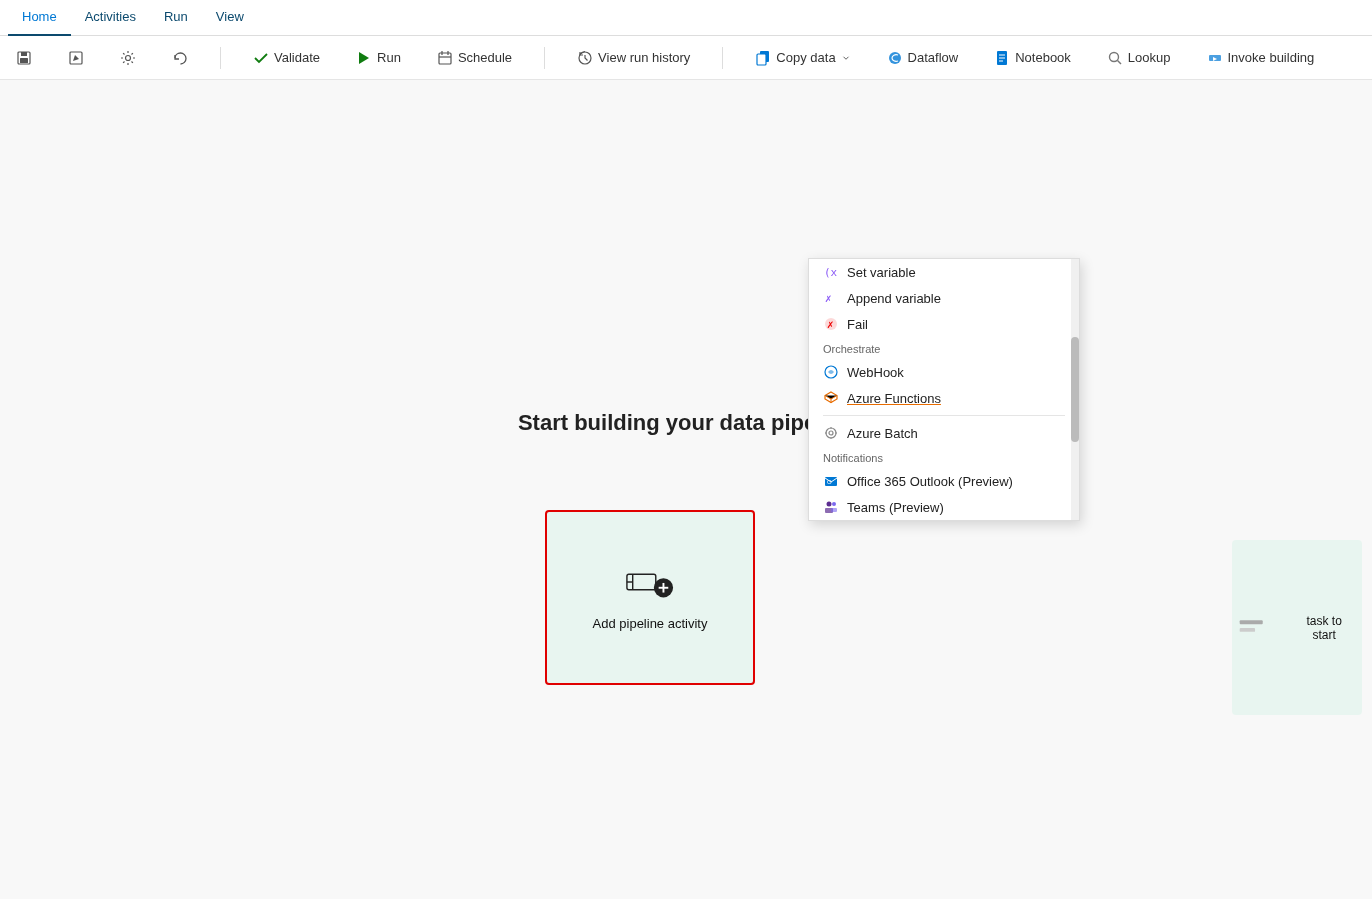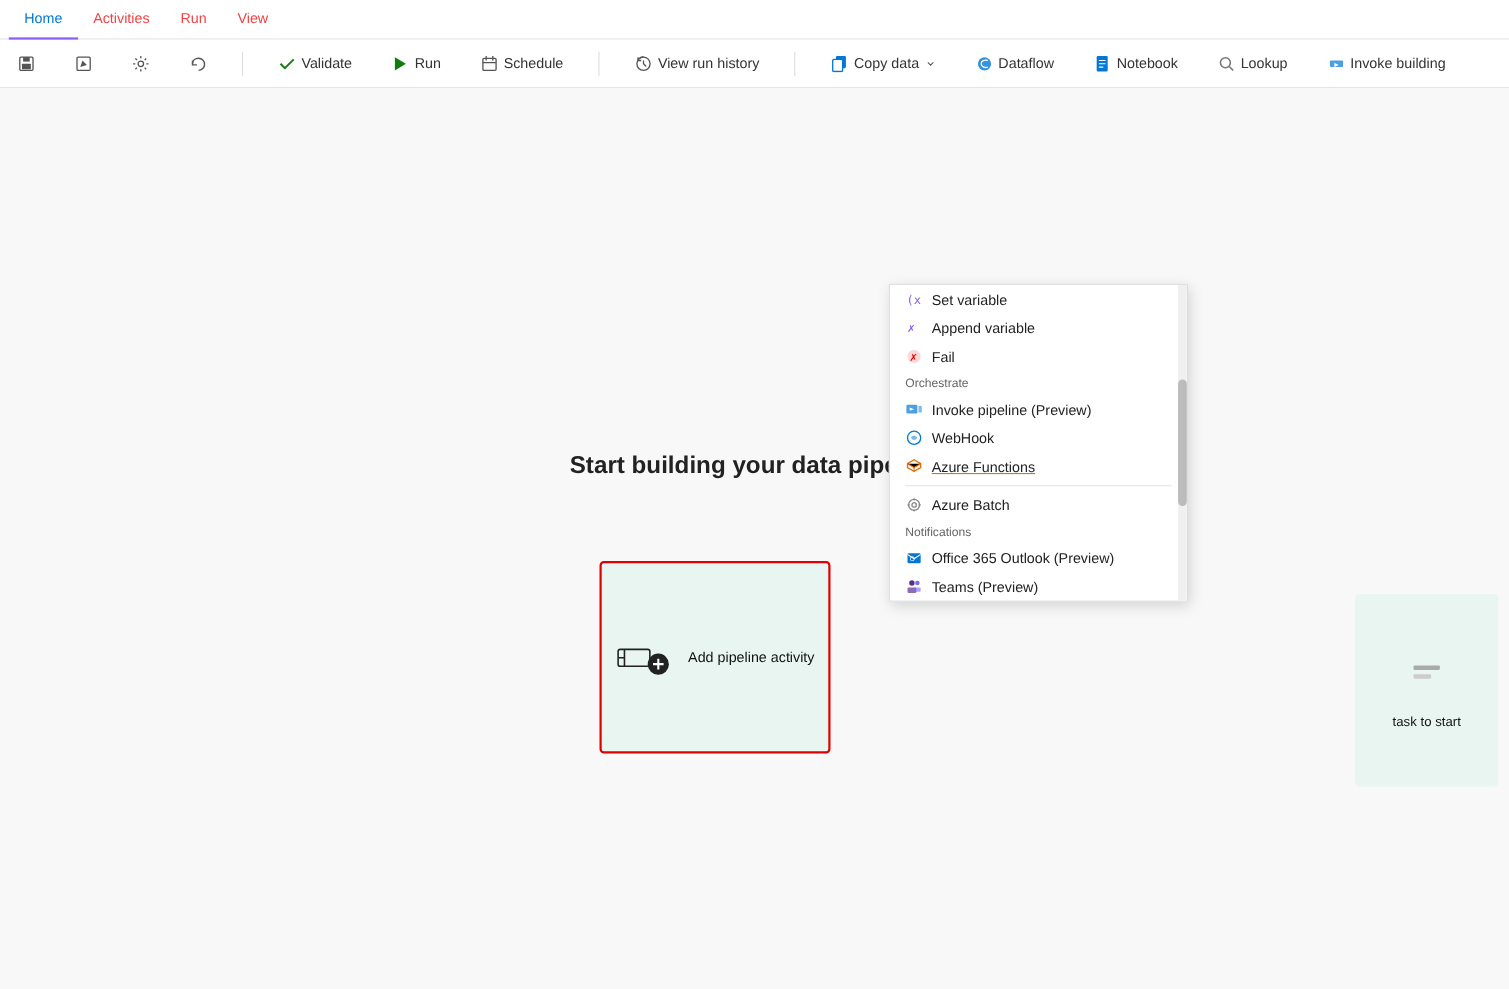--- a/index.html
+++ b/index.html
@@ -14,25 +14,25 @@
       height: 36px;
       padding: 0 8px;
     }
     .tab-item {
       padding: 0 14px;
       height: 36px;
       display: flex;
       align-items: center;
       font-size: 13px;
       cursor: pointer;
-      color: #ef4444;
+      color: #0c4a6e;
       border-bottom: 2px solid transparent;
     }
     .tab-item.active {
-      border-bottom: 2px solid #8b5cf6;
+      border-bottom: 2px solid #0c4a6e;
       color: #0078d4;
       font-weight: 500;
     }
 
     
     .toolbar {
       display: flex;
       align-items: center;
       padding: 0 8px;
       height: 44px;
@@ -86,21 +86,21 @@
     .add-activity-card {
       position: absolute;
       top: 430px;
       left: 545px;
       width: 210px;
       height: 175px;
       background: #e8f5f0;
       border: 2.5px solid #e00000;
       border-radius: 4px;
       display: flex;
-      flex-direction: row;
+      flex-direction: column;
       align-items: center;
       justify-content: center;
       cursor: pointer;
       gap: 16px;
     }
     .add-activity-icon {
       width: 50px;
       height: 36px;
       display: flex;
       align-items: center;
@@ -114,21 +114,21 @@
     
     .right-card {
       position: absolute;
       top: 460px;
       right: 10px;
       width: 130px;
       height: 175px;
       background: #e8f5f0;
       border-radius: 4px;
       display: flex;
-      flex-direction: column;
+      flex-direction: row;
       align-items: center;
       justify-content: center;
       gap: 16px;
     }
     .right-card-label {
       font-size: 12px;
       color: #111;
       text-align: center;
       padding: 0 8px;
     }
@@ -381,28 +381,20 @@
       <div class="dropdown-item">
         <svg class="icon-small" viewBox="0 0 16 16">
           <circle cx="8" cy="8" r="6" fill="#e00" opacity="0.15"></circle>
           <text x="4" y="12" font-size="11" fill="#e00" font-family="monospace">✗</text>
         </svg>
         <span>Fail</span>
       </div>
 
       <div class="dropdown-section-label">Orchestrate</div>
 
-      <div class="dropdown-item">
-        <svg class="icon-small" viewBox="0 0 16 16">
-          <rect x="1" y="4" width="10" height="8" rx="1" fill="#0078d4" opacity="0.7"></rect>
-          <polygon points="4,6.5 8,8 4,9.5" fill="#fff"></polygon>
-          <rect x="12" y="5" width="3" height="6" rx="0.5" fill="#0078d4" opacity="0.5"></rect>
-        </svg>
-        <span>Invoke pipeline (Preview)</span>
-      </div>
 
 
       <div class="dropdown-item">
         <svg class="icon-small" viewBox="0 0 16 16">
           <circle cx="8" cy="8" r="6" stroke="#0078d4" stroke-width="1.2" fill="none"></circle>
           <path d="M5 8 Q8 4 11 8 Q8 12 5 8" fill="#0078d4" opacity="0.5"></path>
         </svg>
         <span>WebHook</span>
       </div>
 

